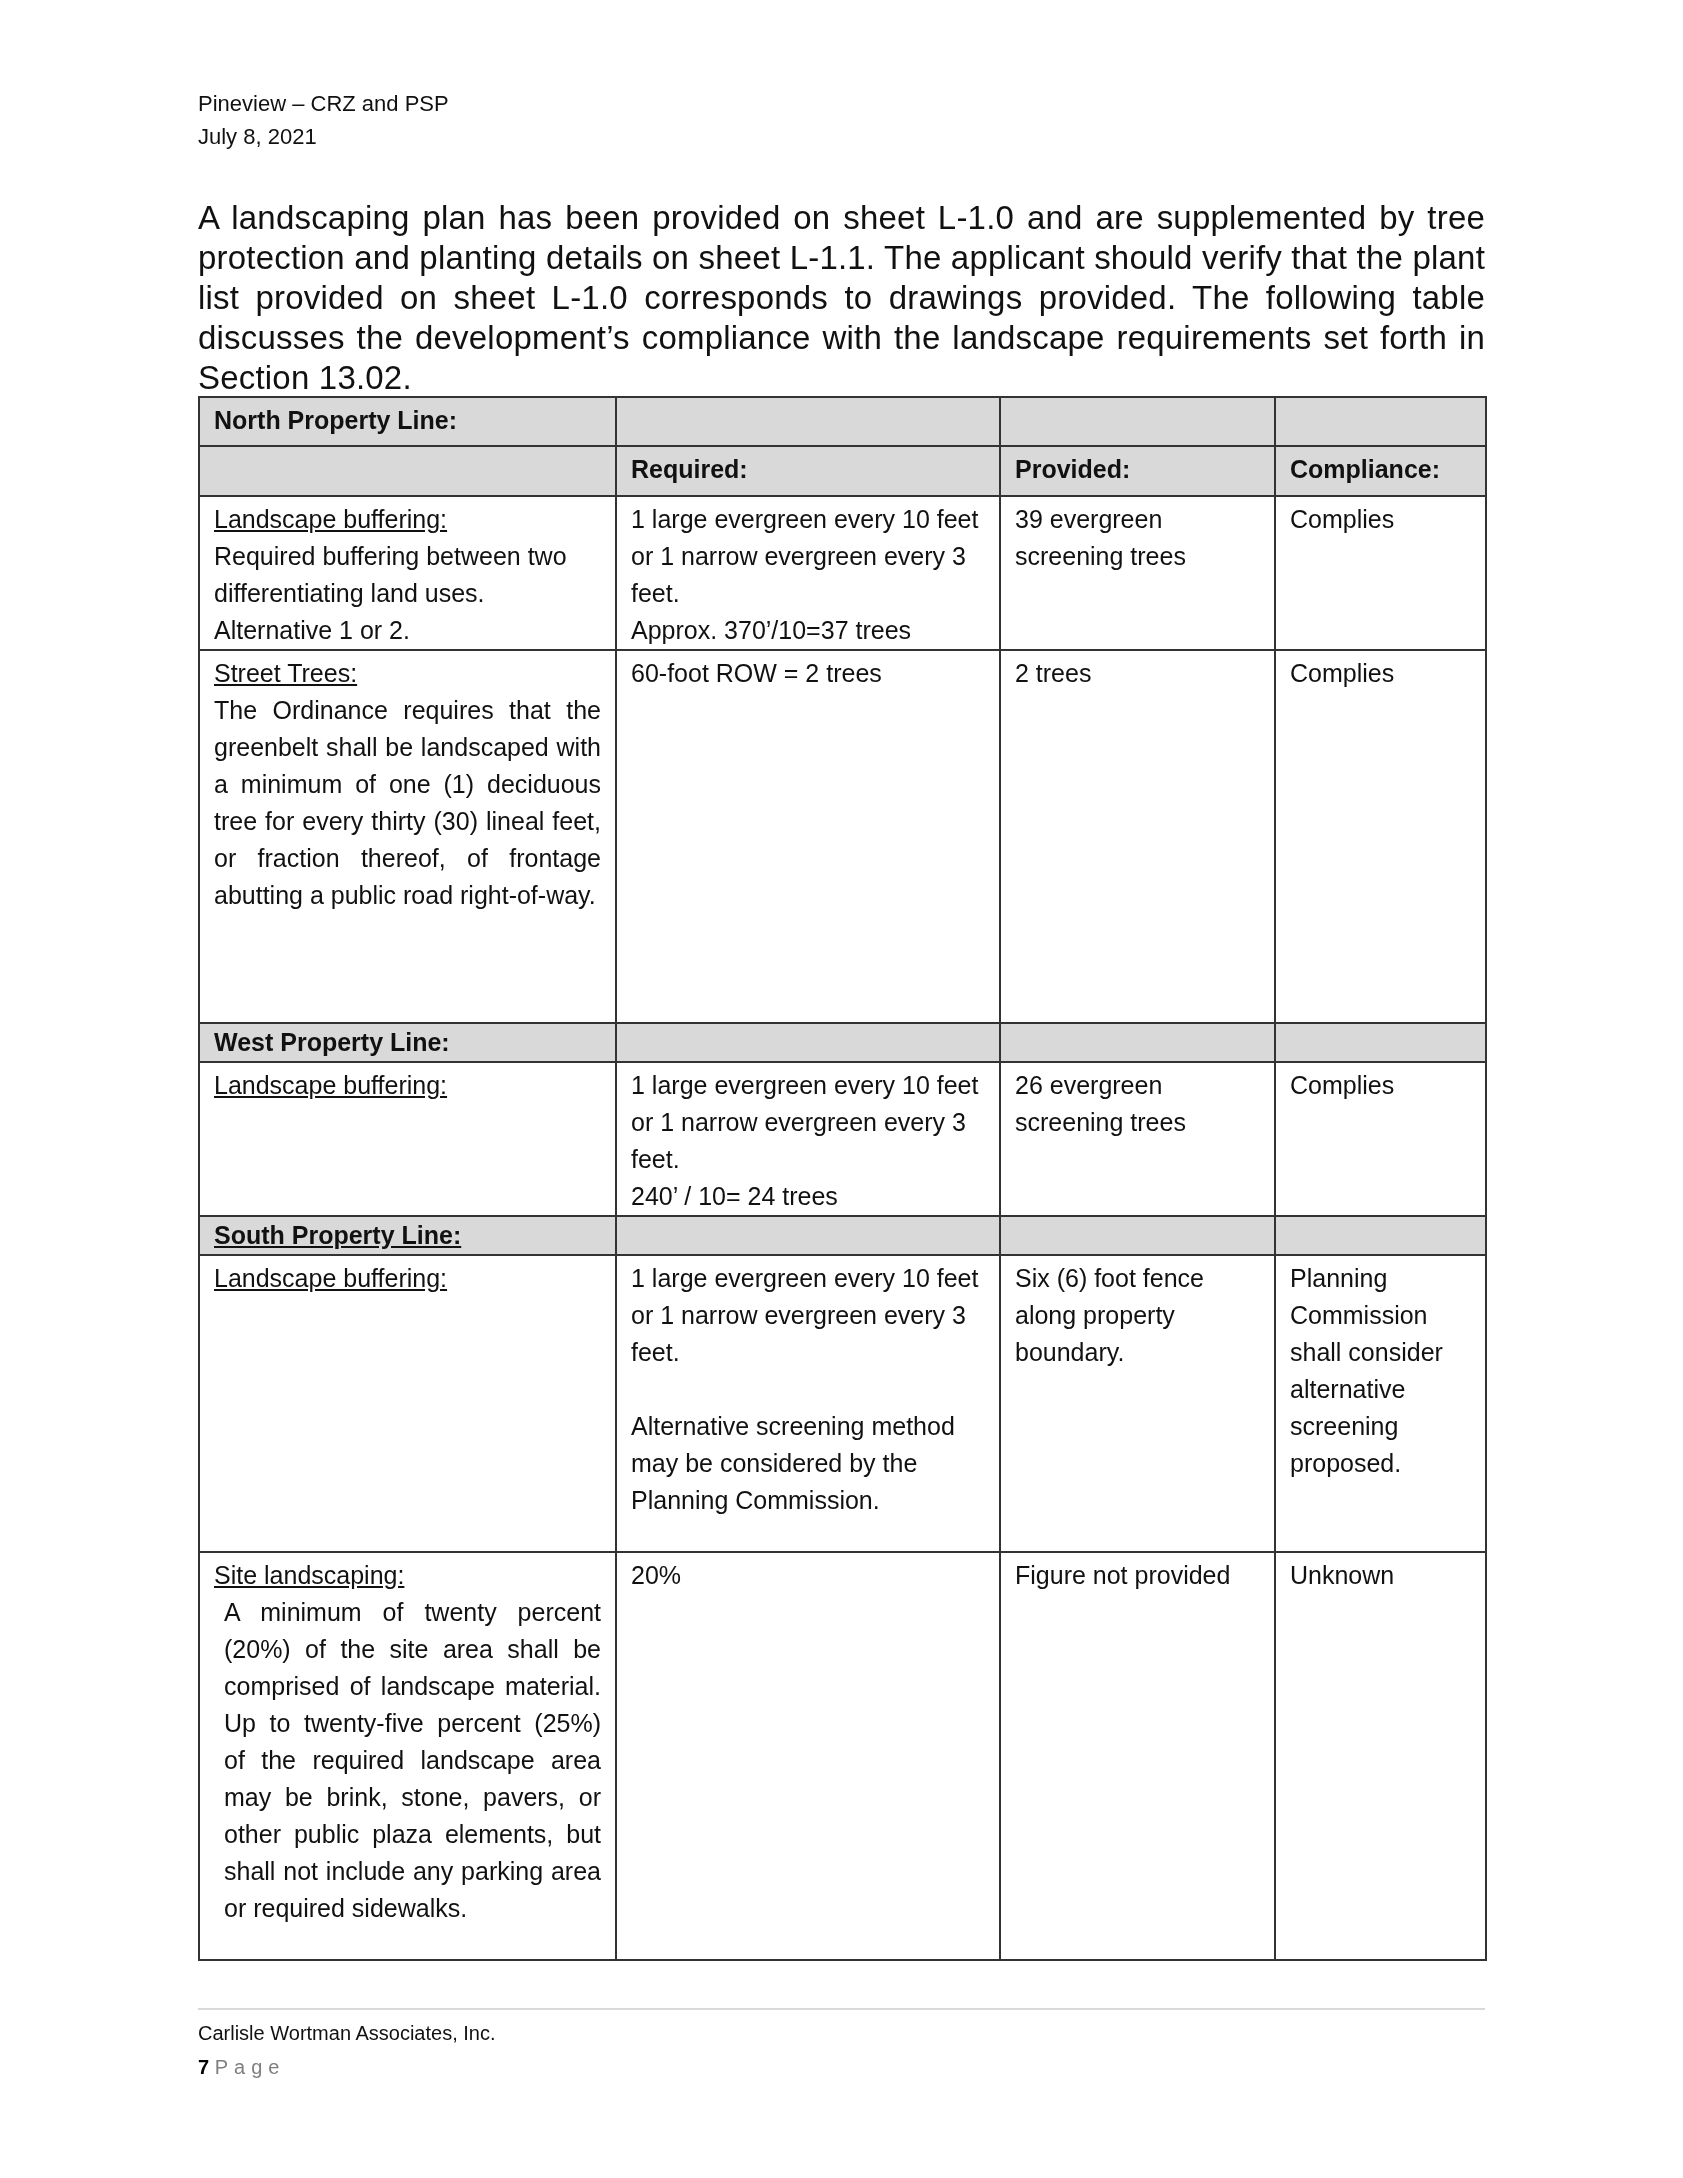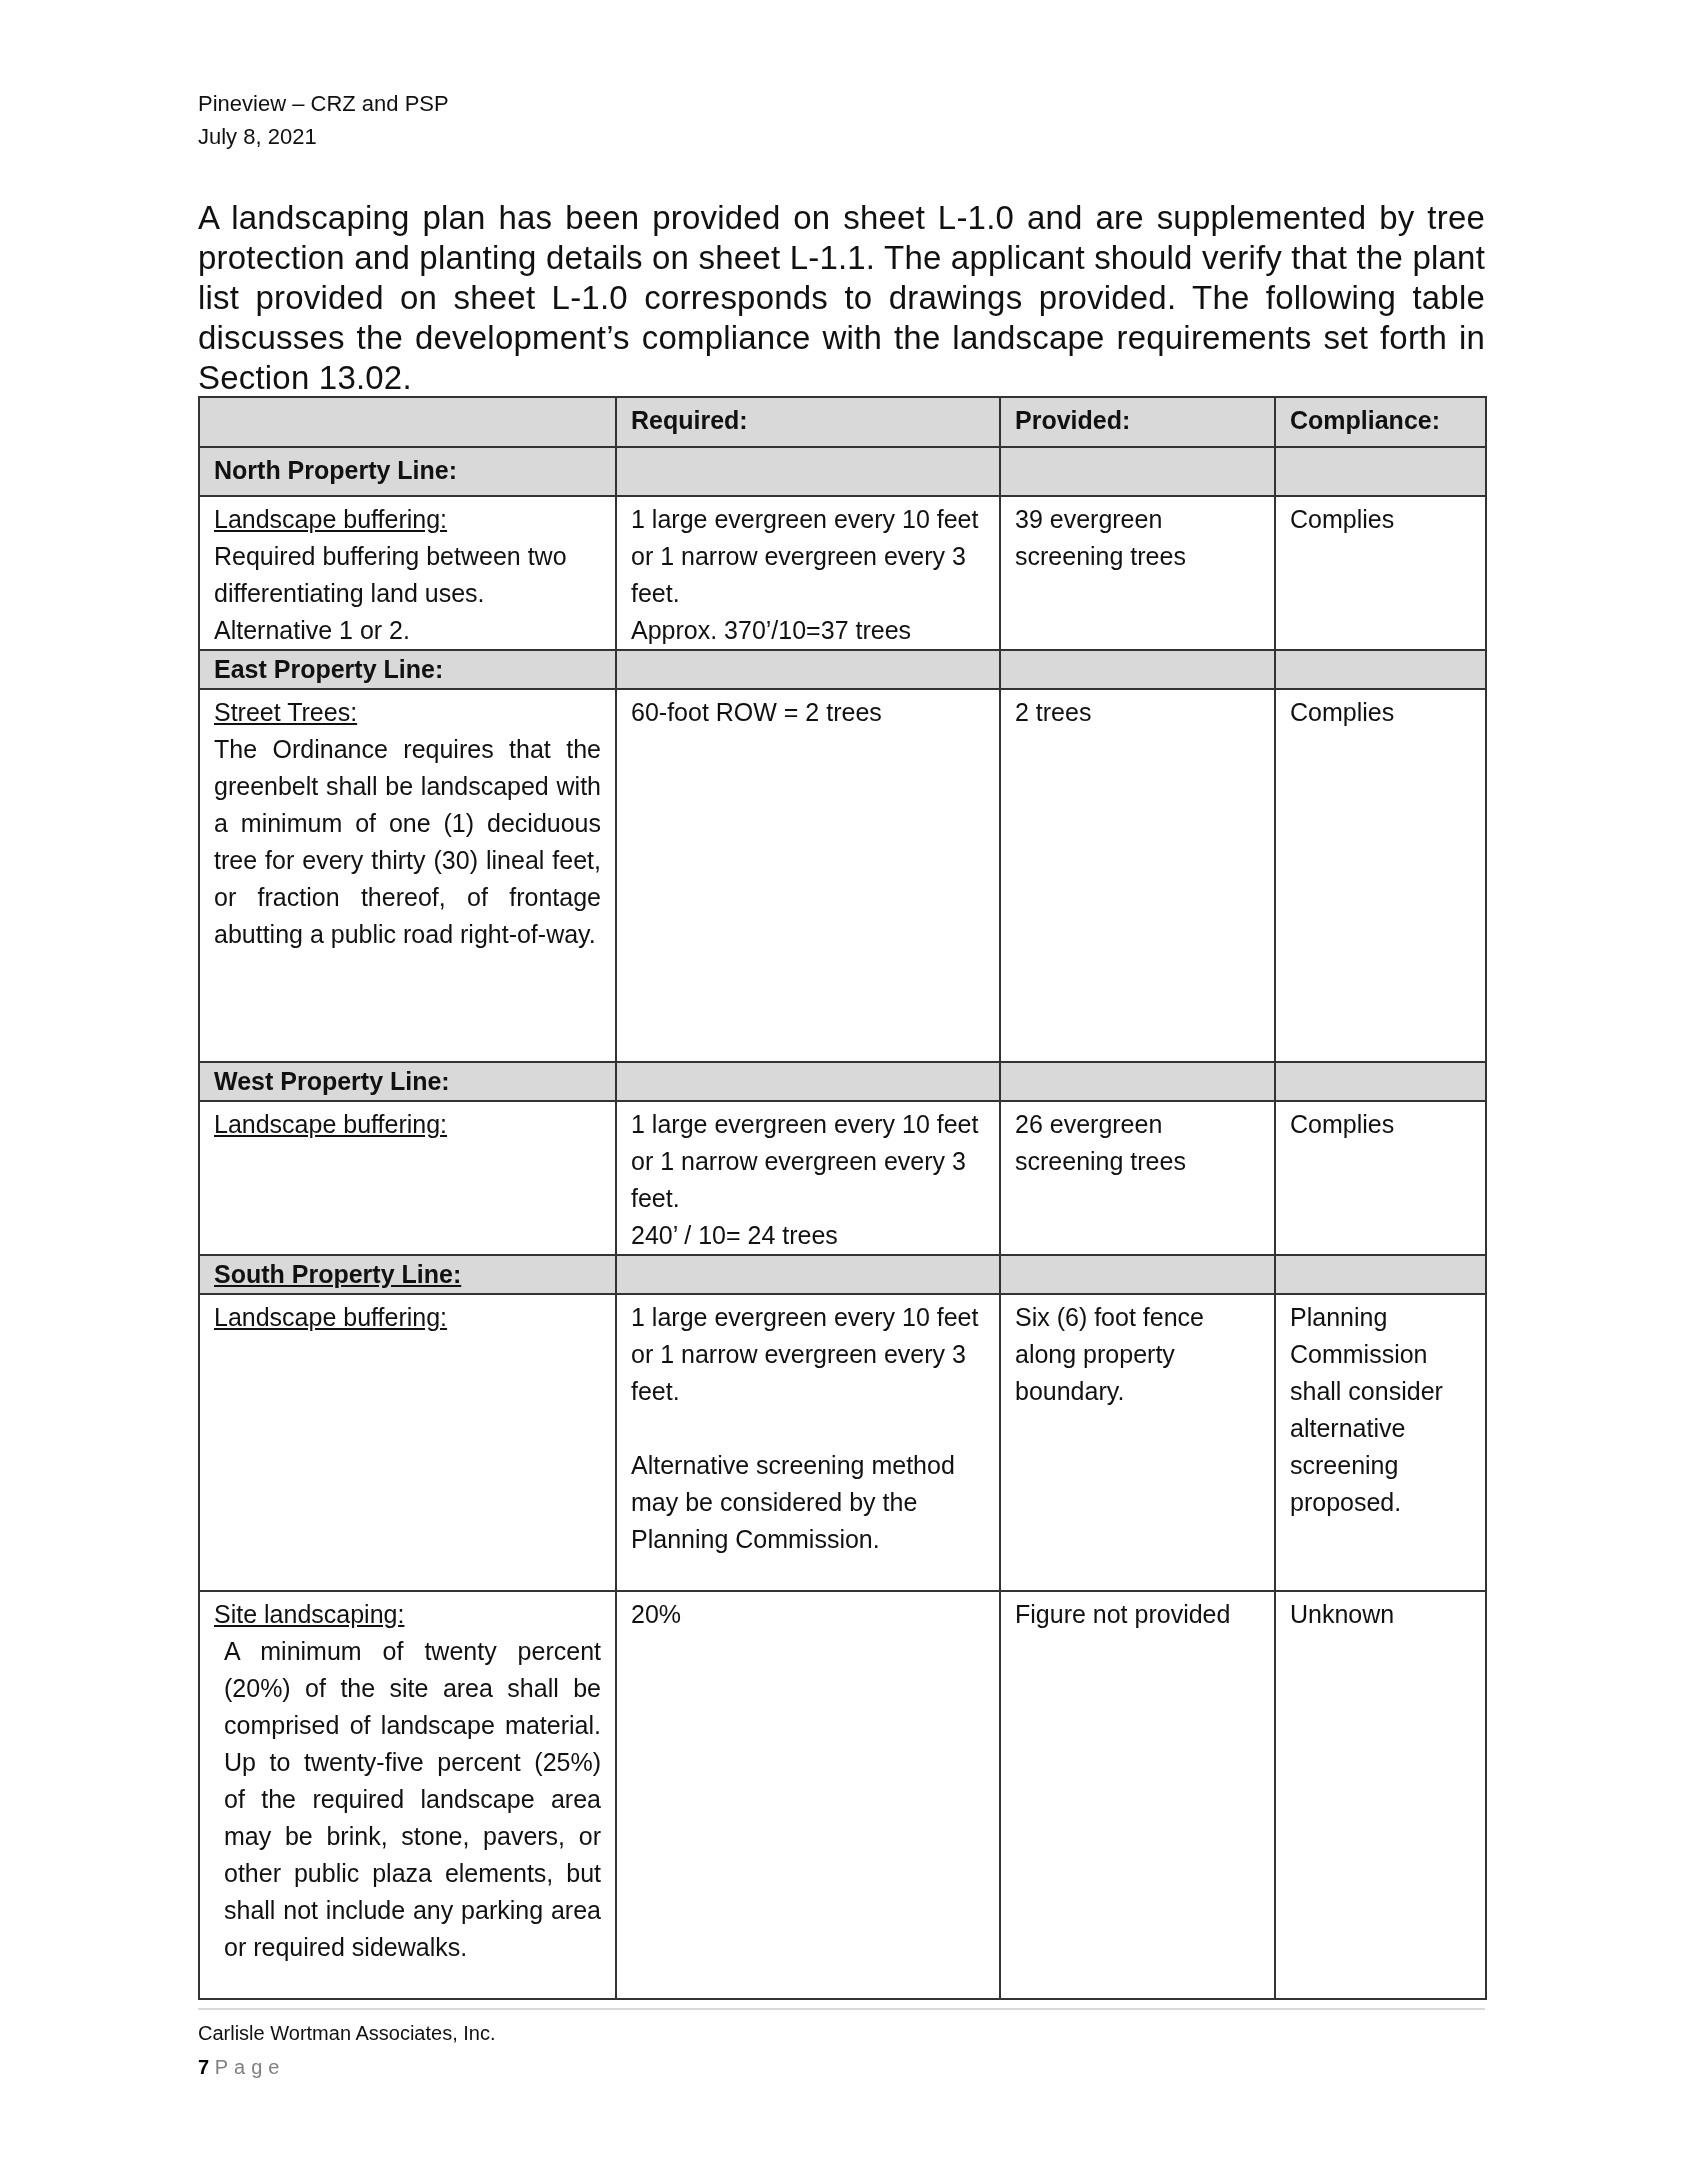--- a/index.html
+++ b/index.html
@@ -37,52 +37,46 @@
 <p class="intro" style="margin:0">A landscaping plan has been provided on sheet L-1.0 and are supplemented by tree protection and planting details on sheet L-1.1.  The applicant should verify that the plant list provided on sheet L-1.0 corresponds to drawings provided. The following table discusses the development’s compliance with the landscape requirements set forth in Section 13.02.</p>
 
 <table class="req">
   <colgroup>
       <col class="c1">
       <col class="c2">
       <col class="c3">
       <col class="c4">
     </colgroup>
   <tbody>
-      <tr class="gray head">
+      <tr class="gray sec" style="height:49px">
+    <td>North Property Line:</td>
+        <td></td>
+        <td></td>
+        <td></td>
+  </tr>
+
+  <tr class="gray head">
     <td></td>
     <td>Required:</td>
     <td>Provided:</td>
     <td>Compliance:</td>
-  </tr>
-
-  <tr class="gray sec" style="height:49px">
-    <td>North Property Line:</td>
-        <td></td>
-        <td></td>
-        <td></td>
   </tr>
   <tr style="height:149px">
     <td>
       <div class="u">Landscape buffering:</div>
       <div>Required buffering between two differentiating land uses. Alternative 1 or 2.</div>
     </td>
     <td>
       <div>1 large evergreen every 10 feet or 1 narrow evergreen every 3 feet.</div>
       <div>Approx. 370’/10=37 trees</div>
     </td>
     <td>39 evergreen screening trees</td>
     <td>Complies</td>
   </tr>
 
-  <tr class="gray sec" style="height:39px">
-    <td style="padding-top:0">East Property Line:</td>
-        <td></td>
-        <td></td>
-        <td></td>
-  </tr>
   <tr style="height:373px">
     <td>
       <div class="u">Street Trees:</div>
       <div class="just">The Ordinance requires that the greenbelt shall be landscaped with a minimum of one (1) deciduous tree for every thirty (30) lineal feet, or fraction thereof, of frontage abutting a public road right-of-way.</div>
     </td>
     <td>
       <div>60-foot ROW = 2 trees</div>
     </td>
     <td>2 trees</td>
     <td>Complies</td>

